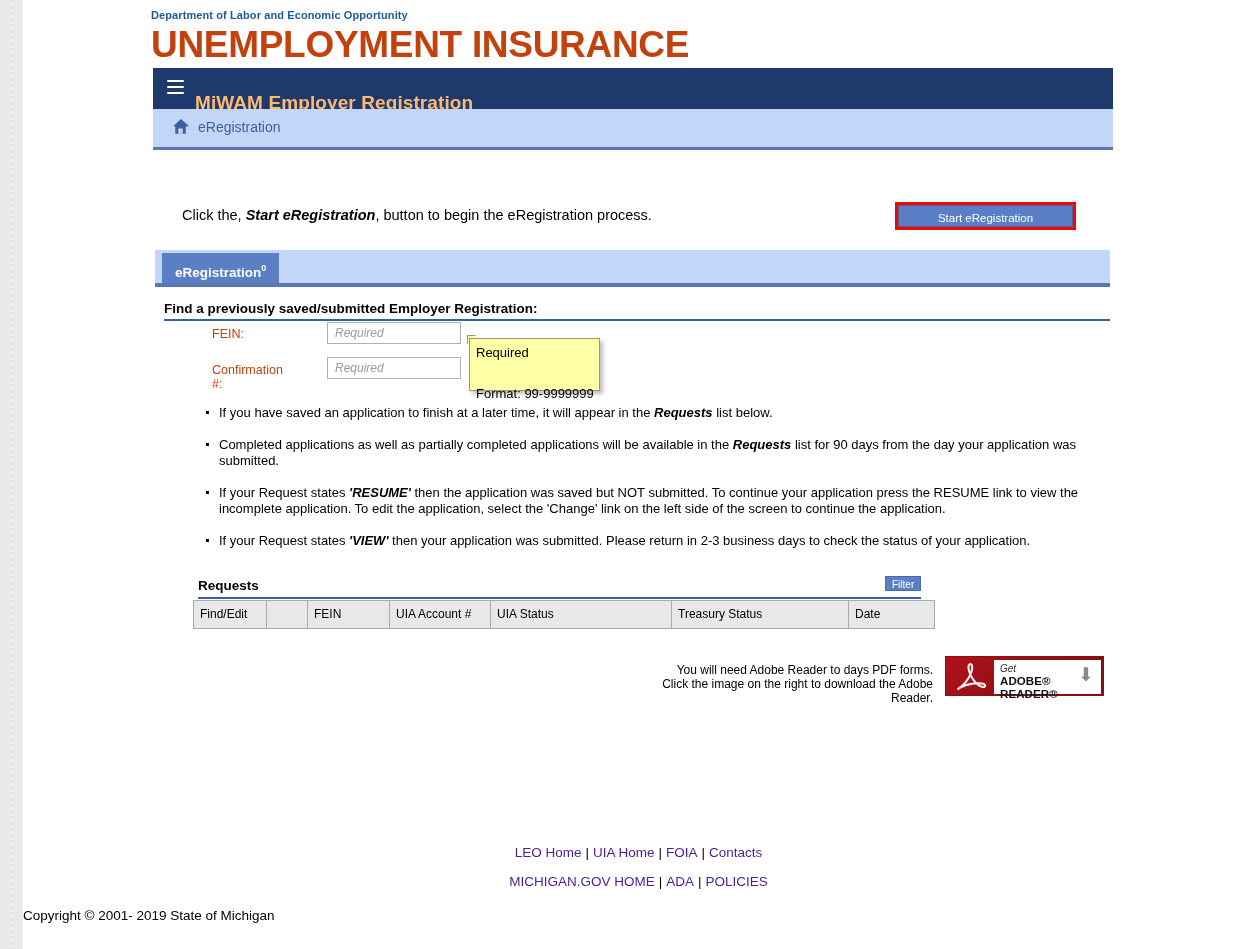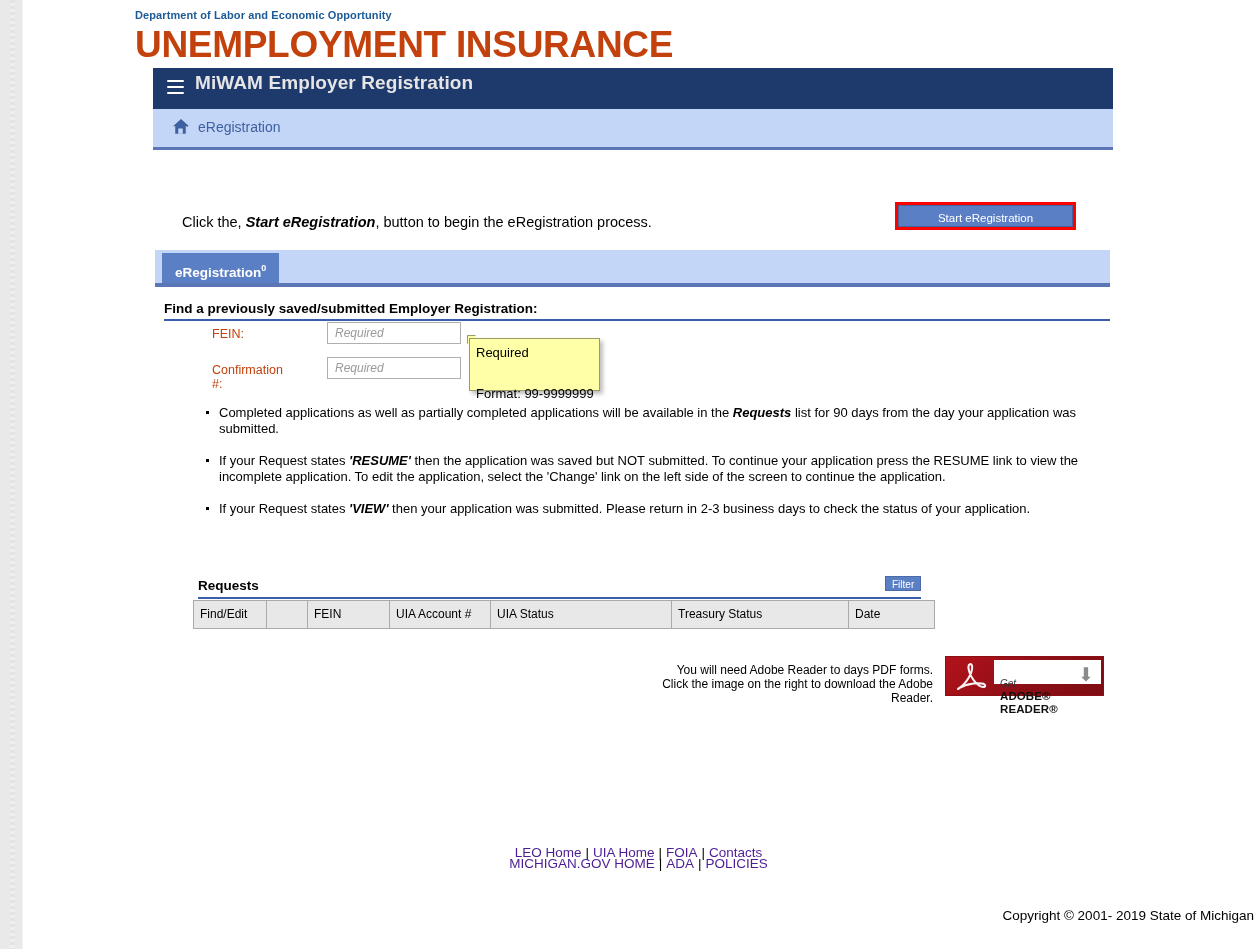--- a/index.html
+++ b/index.html
@@ -39,21 +39,21 @@
     position: absolute;
     left: 23px; top: 0;
     width: 1231px;
     height: 949px;
     background: #fff;
   }
 
   
   .masthead {
     position: absolute;
-    left: 112px;
+    left: 128px;
     top: 8px;
   }
   .dept-line {
     font-size: 11px;
     font-weight: bold;
     color: #1d5b96;
     letter-spacing: 0.1px;
     line-height: 14px;
   }
   .ui-title {
@@ -83,22 +83,22 @@
   .hamburger span {
     display: block;
     height: 2px;
     background: #fff;
     margin-bottom: 4px;
     border-radius: 1px;
   }
   .appbar-title {
     position: absolute;
     left: 42px;
-    top: 4px;
-    color: #e5e5e5;
+    top: 24px;
+    color: #fdba74;
     font-size: 19px;
     font-weight: bold;
     letter-spacing: 0.1px;
   }
 
   
   .crumbbar {
     position: absolute;
     left: 130px;
     top: 109px;
@@ -119,21 +119,21 @@
     left: 45px;
     top: 10px;
     color: #3e5fa0;
     font-size: 14px;
   }
 
   
   .intro-text {
     position: absolute;
     left: 159px;
-    top: 214px;
+    top: 207px;
     font-size: 14.5px;
     color: #000;
     white-space: nowrap;
   }
   .intro-text b { font-weight: bold; font-style: italic; }
 
   .start-btn-wrap {
     position: absolute;
     left: 872px;
     top: 202px;
@@ -362,24 +362,24 @@
     width: 34px; height: 32px;
     color: #ffffff;
     font-size: 30px;
     line-height: 32px;
     text-align: center;
     opacity: 0.95;
   }
   .adobe-badge .white-box {
     position: absolute;
     left: 48px; top: 3px;
-    width: 107px; height: 24px;
+    width: 107px; height: 34px;
     background: #ffffff;
     box-sizing: border-box;
-    padding: 18px 0 0 6px;
+    padding: 3px 0 0 6px;
   }
   .adobe-badge .get {
     font-size: 10px;
     font-style: italic;
     color: #333;
     line-height: 12px;
   }
   .adobe-badge .areader {
     font-size: 11.5px;
     font-weight: bold;
@@ -404,31 +404,31 @@
     font-size: 14px;
   }
   .links1, .links2 {
     position: absolute;
     left: 0; right: 0;
     text-align: center;
     font-size: 13.5px;
     color: #000;
   }
   .links1 { top: 845px; }
-  .links2 { top: 856px; }
+  .links2 { top: 874px; }
   .links1 a, .links2 a {
     color: #4c1d95;
     text-decoration: none;
   }
   .sep { color: #000; padding: 0 4px; }
   .copyright {
     position: absolute;
     left: 0; right: 0;
     top: 908px;
-    text-align: right;
+    text-align: left;
     font-size: 13.5px;
   }
 </style>
 </head>
 <body>
 
 <div class="left-strip">
   <div class="left-strip-inner"></div>
 </div>
 
@@ -486,20 +486,21 @@
     <input class="inp" style="left: 304px; top: 357px;" placeholder="Required">
   </div>
 
   <div class="tooltip-nub"></div>
   <div class="tooltip">
     <div class="tip-line1">Required</div>
     <div class="tip-line2">Format: 99-9999999</div>
   </div>
 
   <ul class="bullets">
+      <li><span>If you have saved an application to finish at a later time, it will appear in the </span><b>Requests</b><span> list below.</span></li>
       <li><span>Completed applications as well as partially completed applications will be available in the </span><b>Requests</b><span> list for 90 days from the day your application was submitted.</span></li>
       <li><span>If your Request states </span><b>'RESUME'</b><span> then the application was saved but NOT submitted. To continue your application press the RESUME link to view the incomplete application. To edit the application, select the 'Change' link on the left side of the screen to continue the application.</span></li>
       <li><span>If your Request states </span><b>'VIEW'</b><span> then your application was submitted. Please return in 2-3 business days to check the status of your application.</span></li>
     </ul>
 
   <div class="requests-title">Requests</div>
   <button class="filter-btn">Filter</button>
   <div class="req-rule"></div>
   <table class="req-table">
     <colgroup>

